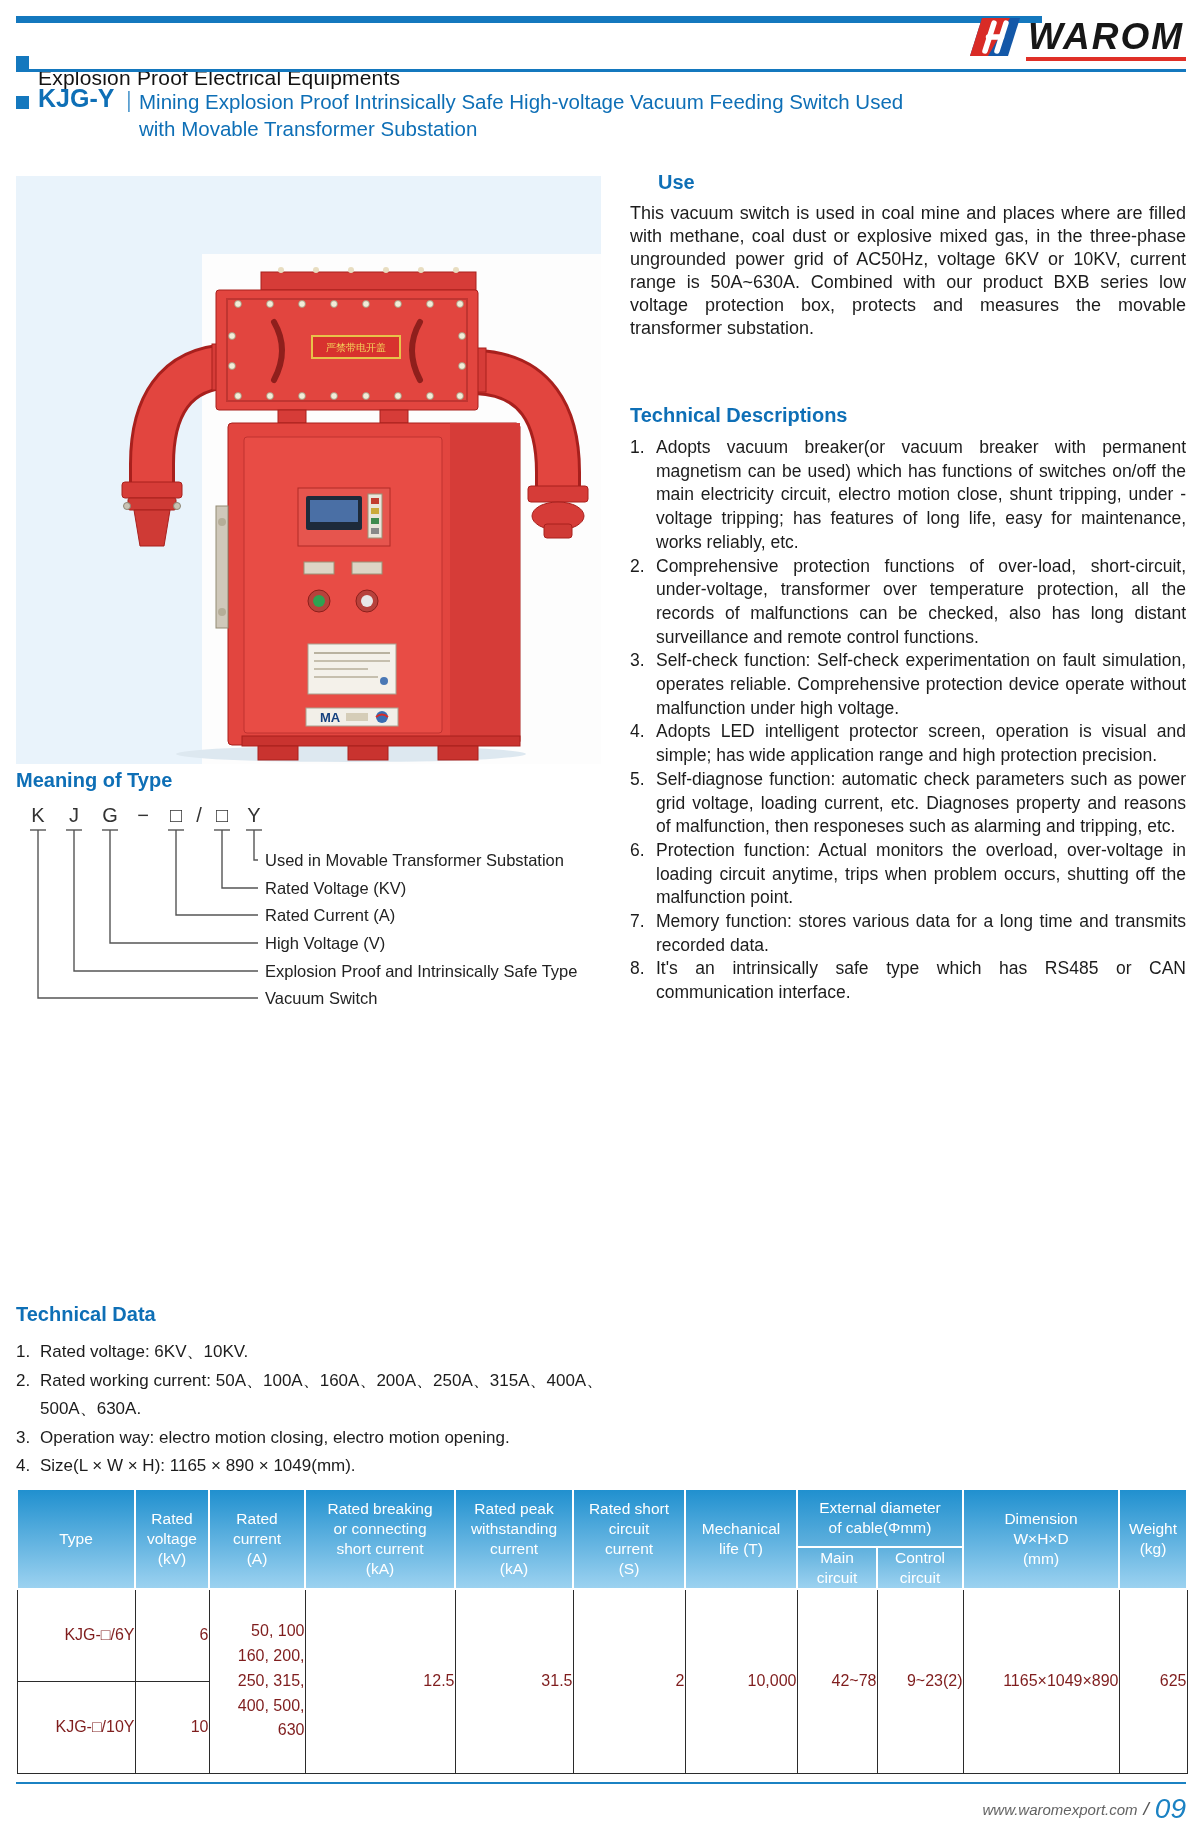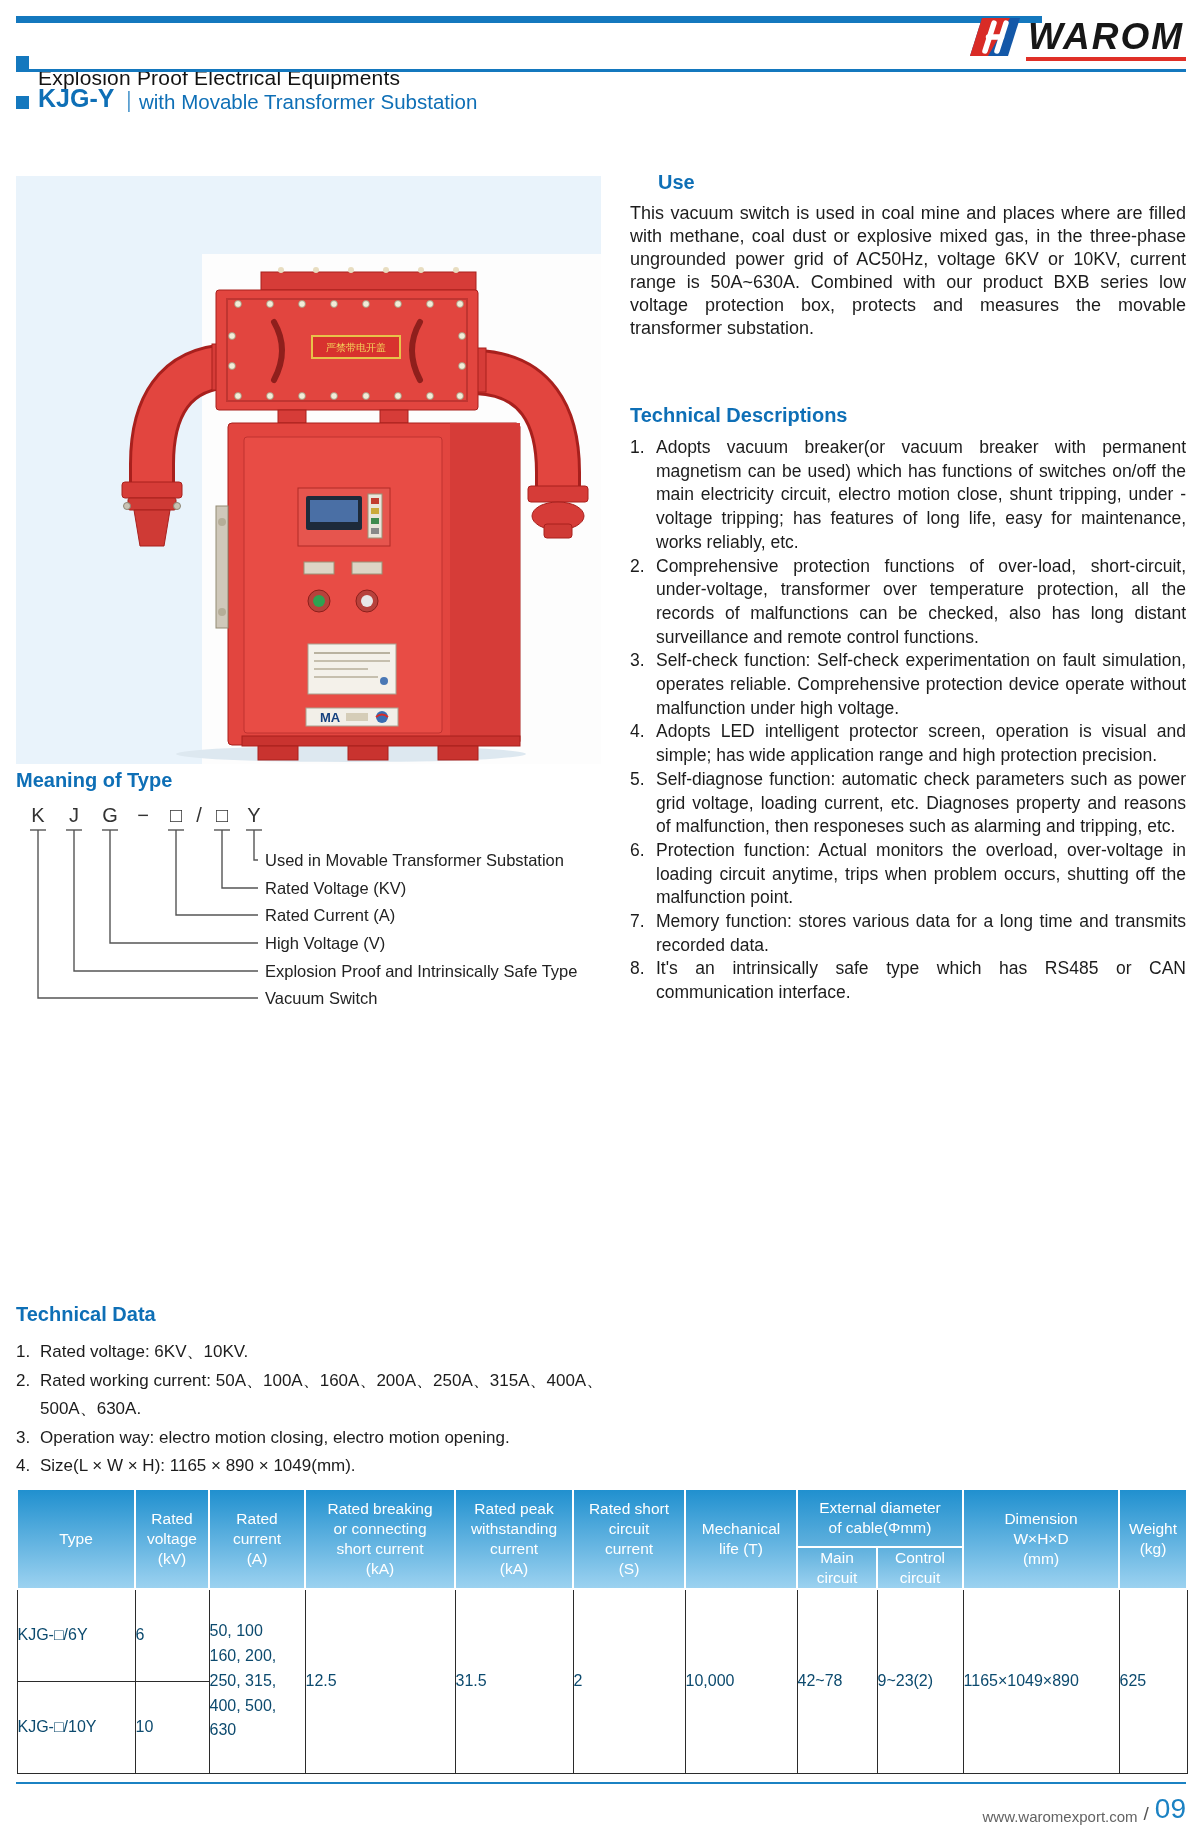--- a/index.html
+++ b/index.html
@@ -48,28 +48,28 @@
   
   table.spec { left:16px; top:1488px; border-collapse:collapse; table-layout:fixed; width:1170px;
                border:1px solid #333; }
   table.spec th { color:#ffffff; font-weight:normal; font-size:15.5px; line-height:1.28;
                   text-align:center; vertical-align:middle; border:2px solid #ffffff; white-space:pre-line; }
   tr.hrow1 { height:58px; }
   tr.hrow2 { height:42px; }
   .h-full { background:linear-gradient(#2090cf,#9cd2f0); }
   .h-top  { background:linear-gradient(#2090cf,#5fb0dd); }
   .h-sub  { background:linear-gradient(#5fb0dd,#9cd2f0); }
-  table.spec td { border:1px solid #2b2b2b; font-size:16px; color:#0c4a6e; text-align:left;
+  table.spec td { border:1px solid #2b2b2b; font-size:16px; color:#7f1d1d; text-align:right;
                   vertical-align:middle; background:#ffffff; }
   tr.brow { height:92px; }
   td.pre { white-space:pre-line; line-height:1.55; }
 
   
   .foot-line { left:16px; top:1782px; width:1170px; height:2px; background:#1b82c3; }
-  .foot { top:1793px; right:14px; display:flex; align-items:flex-end; gap:6px; }
+  .foot { top:1793px; right:14px; display:flex; align-items:center; gap:6px;font-style:italic; }
   .site { font-size:15px; color:#636363; }
   .slash { font-size:19px; color:#555; }
   .pageno { font-size:28px; color:#1b82c3; }
 
   svg text { font-family:"Liberation Sans","DejaVu Sans",sans-serif; }
 </style>
 </head>
 <body>
 
 <div id="page">
@@ -97,20 +97,21 @@
     <span class="bullet"></span>
     <span class="cat-text">Explosion Proof Electrical Equipments</span>
   </div>
 
   <div class="abs rule"></div>
 
   <div class="abs title-bullet"></div>
   <div class="abs model">KJG-Y</div>
   <div class="abs title-divider">|</div>
   <div class="abs title-lines">
+    <div>Mining Explosion Proof Intrinsically Safe High-voltage Vacuum Feeding Switch Used</div>
     <div>with Movable Transformer Substation</div>
   </div>
 
   <svg class="abs" style="left:16px; top:176px;" width="585" height="588" viewBox="0 0 585 588">
     <rect x="0" y="0" width="585" height="588" fill="#e9f3fb"></rect>
     <rect x="186" y="78" width="399" height="510" fill="#fdfdfd"></rect>
     <ellipse cx="335" cy="578" rx="175" ry="8" fill="#dde8f0"></ellipse>
 
     <g>
       <path d="M 214 190 C 158 192 136 232 136 288 L 136 308" stroke="#a8201d" stroke-width="46" fill="none"></path>

